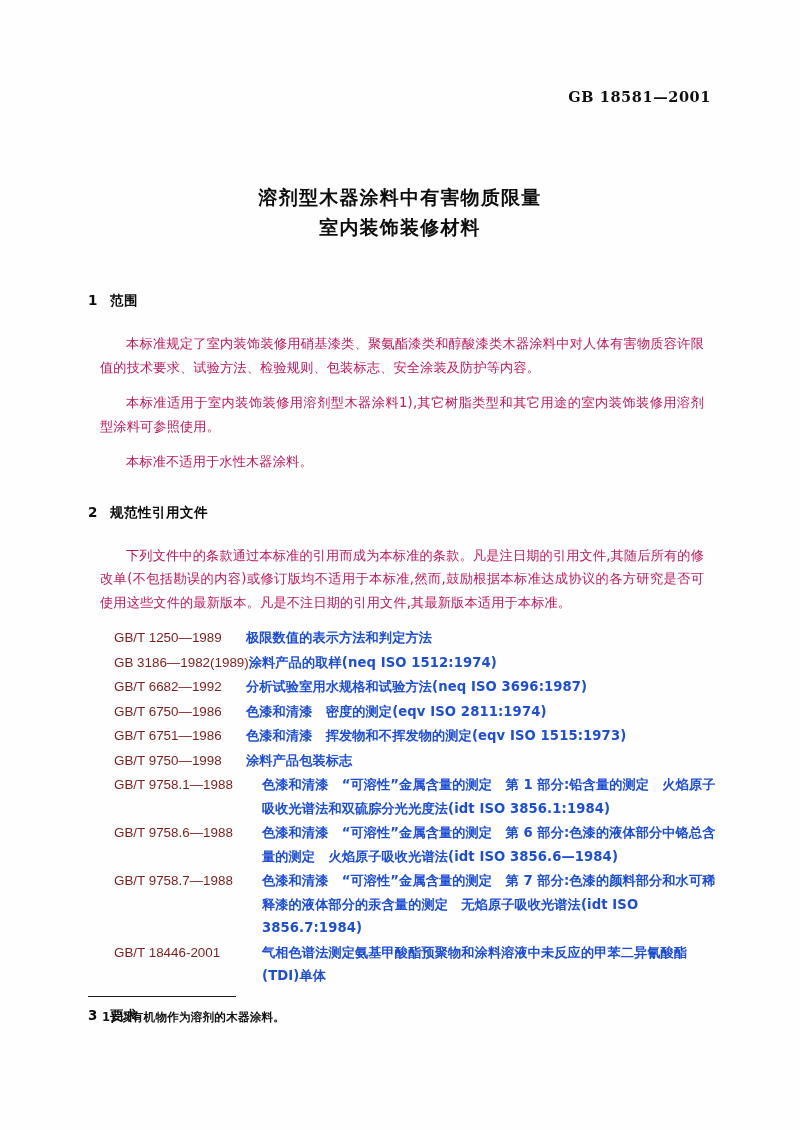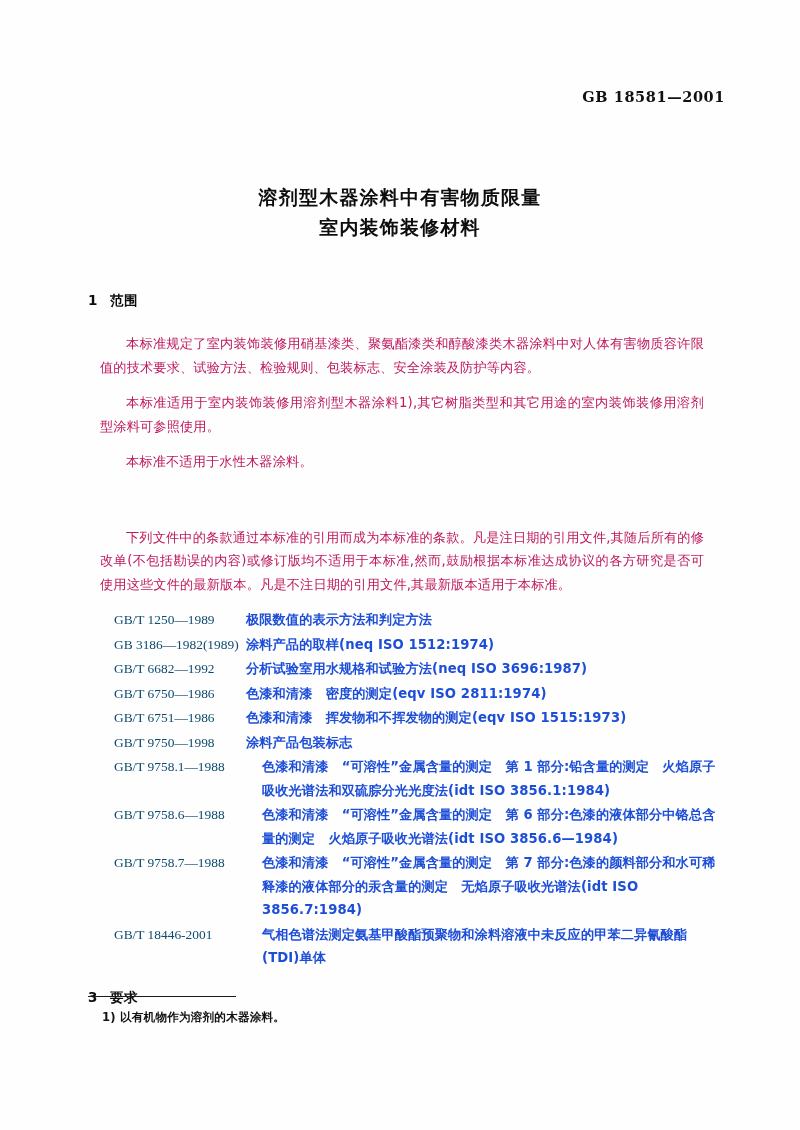--- a/index.html
+++ b/index.html
@@ -20,21 +20,21 @@
     position: absolute;
     left: 0; top: 0;
     width: 800px;
     height: 1130px;
     background: #fefefe;
   }
 
   
   .header {
     position: absolute;
-    left: 95px;
+    left: 81px;
     top: 88px;
     width: 630px;
     text-align: right;
     font-family: "DejaVu Serif", "Liberation Serif", serif;
     font-size: 14.5px;
     font-weight: bold;
     letter-spacing: 0.6px;
     color: #111;
   }
 
@@ -94,24 +94,24 @@
   .refitem {
     display: flex;
     margin: 0 0 1px 0;
     padding-left: 26px;
     font-size: 13.2px;
     line-height: 23.5px;
   }
   .ref-code {
     flex: 0 0 auto;
     min-width: 132px;
-    font-family: Liberation Serif, serif;
+    font-family: Liberation Sans, sans-serif;
     font-size: 13.4px;
     white-space: nowrap;
-    color: #0c4a6e;
+    color: #7f1d1d;
   }
   .ref-code.wide { min-width: 148px; }
   .ref-title {
     flex: 1 1 auto;
     font-family: "DejaVu Sans", "Liberation Sans", sans-serif;
     font-weight: bold;
     font-size: 13.2px;
     line-height: 23.5px;
     color: #1d4ed8;
     letter-spacing: 0.1px;
@@ -156,20 +156,23 @@
     <h2 class="clause">
       <span class="num">1</span><span>范围</span>
     </h2>
     <div class="gap-sm"></div>
     <p class="body">本标准规定了室内装饰装修用硝基漆类、聚氨酯漆类和醇酸漆类木器涂料中对人体有害物质容许限值的技术要求、试验方法、检验规则、包装标志、安全涂装及防护等内容。</p>
     <p class="body">本标准适用于室内装饰装修用溶剂型木器涂料1),其它树脂类型和其它用途的室内装饰装修用溶剂型涂料可参照使用。</p>
     <p class="body">本标准不适用于水性木器涂料。</p>
 
     <div class="gap-md"></div>
 
+    <h2 class="clause">
+      <span class="num">2</span><span>规范性引用文件</span>
+    </h2>
     <div class="gap-sm"></div>
     <p class="body">下列文件中的条款通过本标准的引用而成为本标准的条款。凡是注日期的引用文件,其随后所有的修改单(不包括勘误的内容)或修订版均不适用于本标准,然而,鼓励根据本标准达成协议的各方研究是否可使用这些文件的最新版本。凡是不注日期的引用文件,其最新版本适用于本标准。</p>
 
     <ul class="reflist">
       <li class="refitem">
         <span class="ref-code">GB/T 1250—1989</span>
         <span class="ref-title">极限数值的表示方法和判定方法</span>
       </li>
       <li class="refitem">
         <span class="ref-code">GB 3186—1982(1989)</span>

